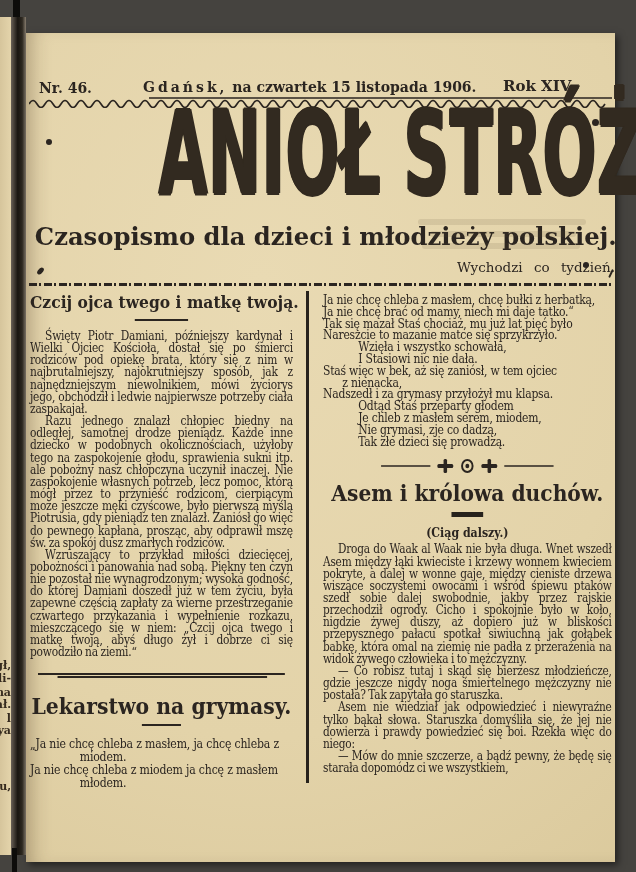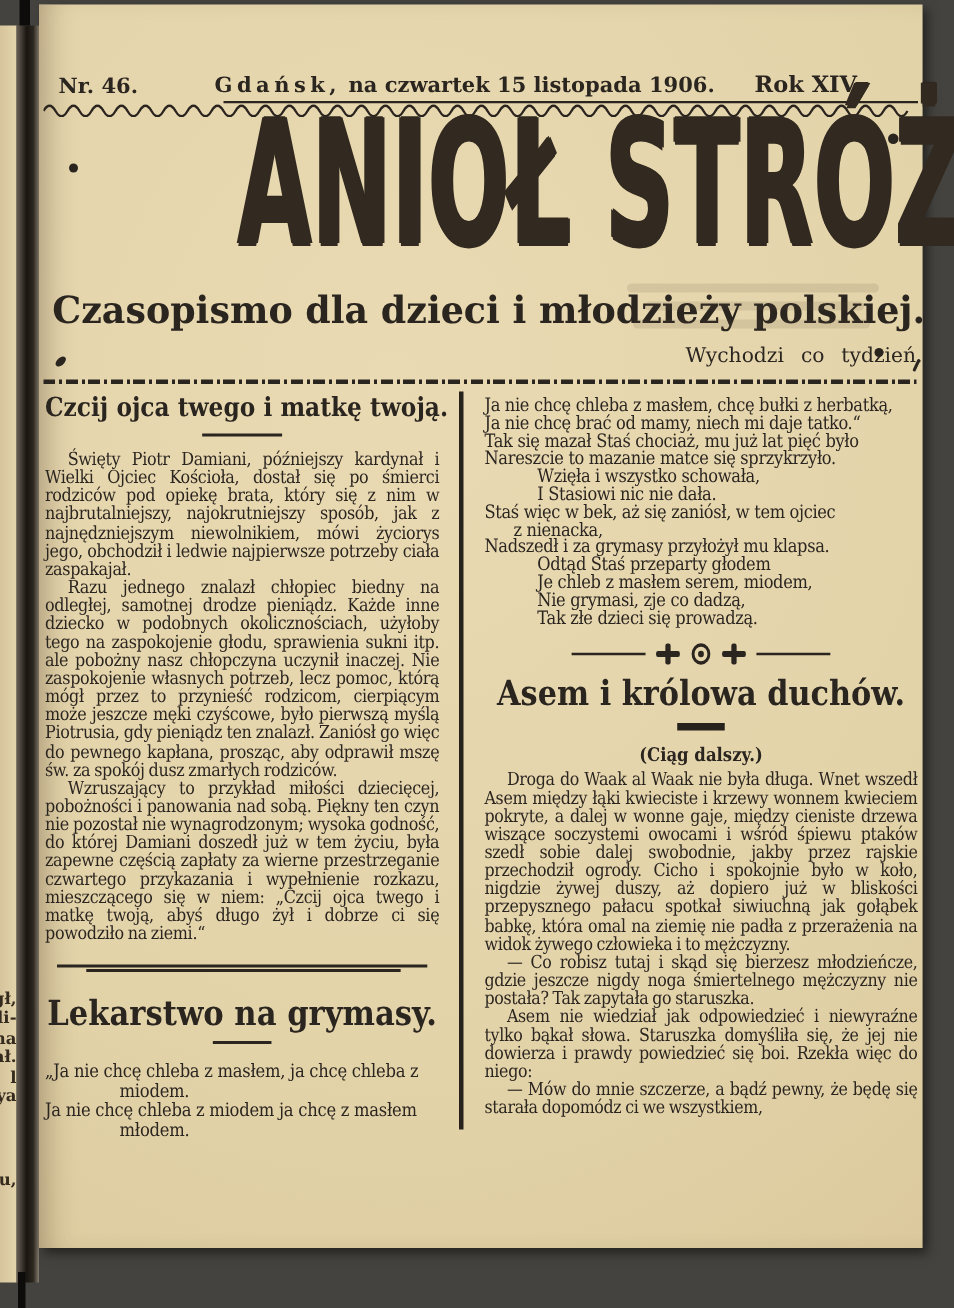--- a/index.html
+++ b/index.html
@@ -13,21 +13,21 @@
   
   .edge-page { position:absolute; left:0; top:17px; width:11px; height:838px;
     background:linear-gradient(90deg,#d6c59c,#e4d4ab); overflow:hidden; }
   .edge-frag { position:absolute; right:0px; font-weight:bold; font-size:11px; line-height:1; color:#352a1e; white-space:nowrap; }
   .gutter { position:absolute; left:11px; top:17px; width:15px; height:838px;
     background:linear-gradient(90deg,#6a6157 0%,#191510 45%,#2e2921 75%,#857b6d 100%); }
   .tick-top { position:absolute; left:13px; top:0; width:7px; height:17px; background:#0d0c0a; }
   .tick-bottom { position:absolute; left:12px; top:848px; width:5px; height:24px; background:#0d0c0a; }
 
   
-  .page { position:absolute; left:26px; top:3px; width:589px; height:829px;
+  .page { position:absolute; left:26px; top:33px; width:589px; height:829px;
     background:radial-gradient(120% 100% at 40% 30%, #e9dab3 0%, #e3d3a9 55%, #d8c698 100%);
     box-shadow:3px 3px 7px rgba(0,0,0,.5), inset 16px 0 20px -12px rgba(60,40,20,.35);
   }
 
   
   .issue   { position:absolute; left:13px;  top:47px; font-size:14px; font-weight:bold; }
   .dateline{ position:absolute; left:105px; top:46px; width:320px; text-align:center; font-size:14px; font-weight:bold; white-space:nowrap;margin-left:12px; }
   .dateline .city { letter-spacing:3px; }
   .volume  { position:absolute; left:477px; top:44px; font-size:15px; font-weight:bold; }
   .rule-wavy { position:absolute; left:3px; top:62px; width:583px; height:13px; }

